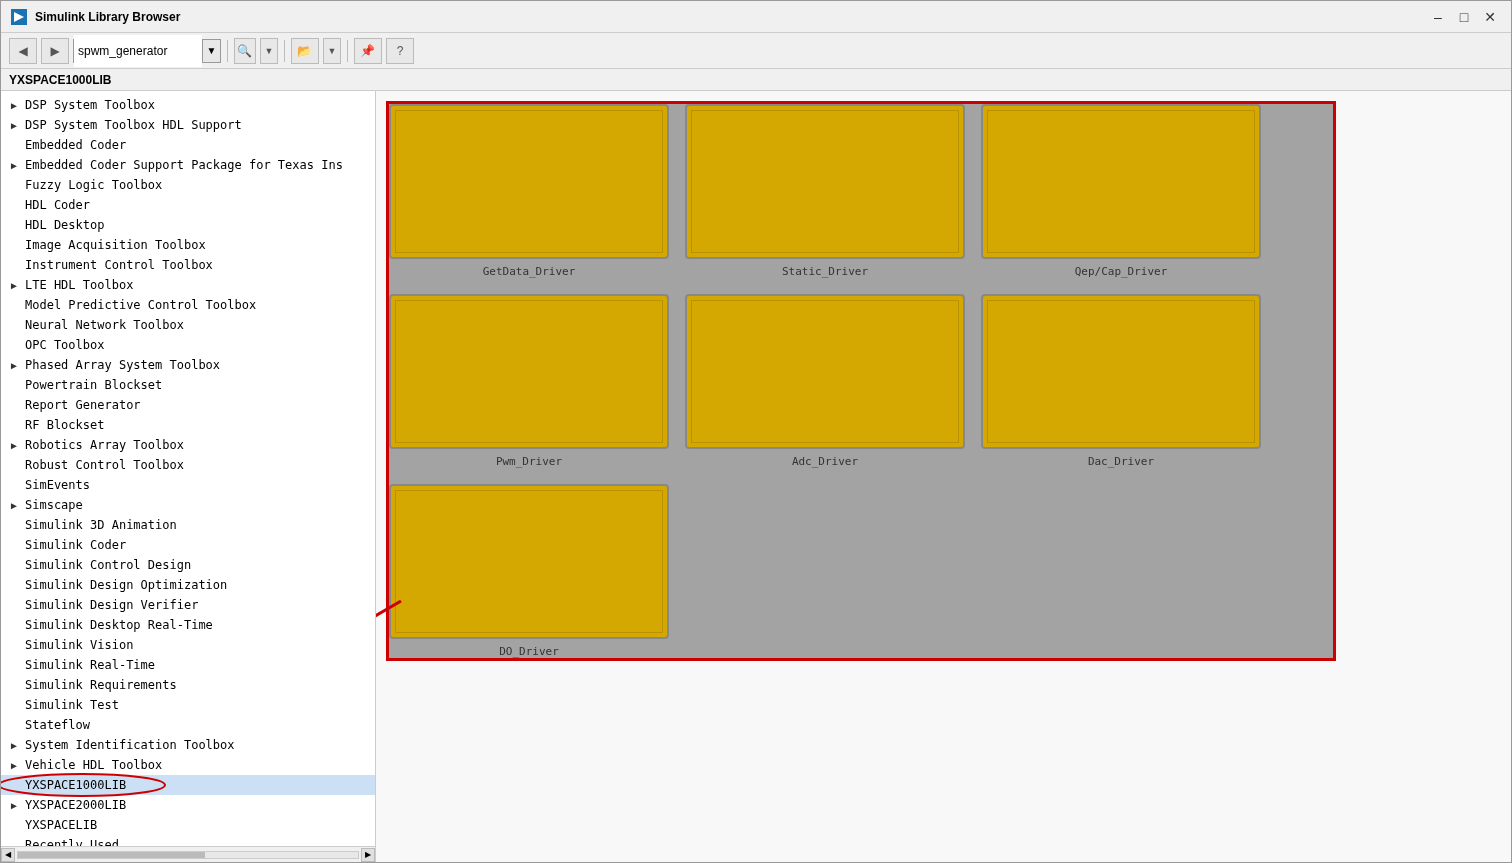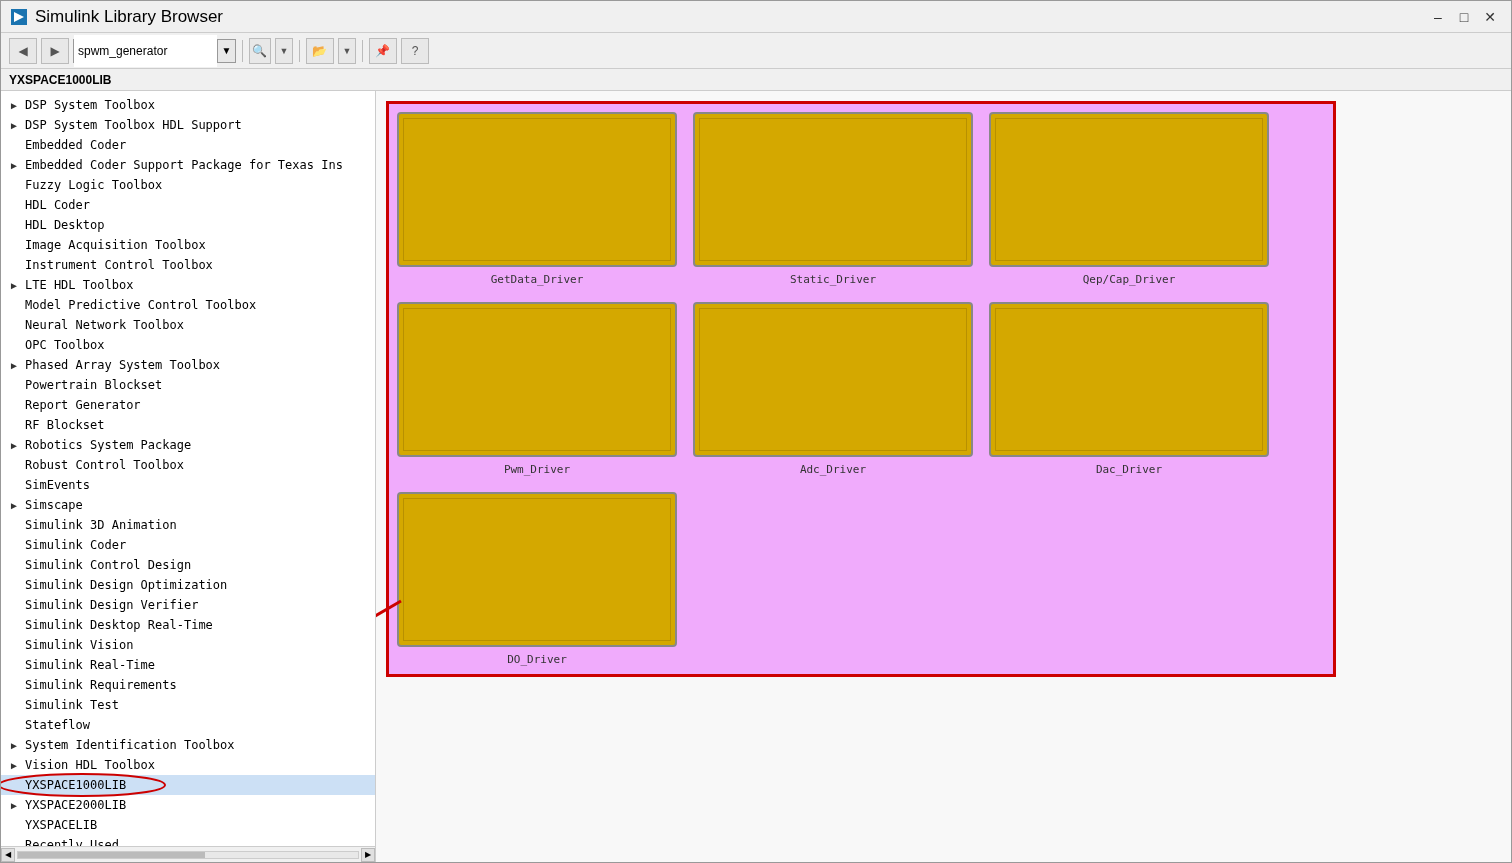--- a/index.html
+++ b/index.html
@@ -32,22 +32,22 @@
       height: 32px;
     }
 
     .titlebar-left {
       display: flex;
       align-items: center;
       gap: 8px;
     }
 
     .titlebar-title {
-      font-size: 17px;
-      font-weight: normal;
+      font-size: 12px;
+      font-weight: bold;
     }
 
     .titlebar-controls {
       display: flex;
       gap: 4px;
     }
 
     .titlebar-btn {
       width: 22px;
       height: 22px;
@@ -98,21 +98,21 @@
       border: 1px solid #999;
       background: white;
       height: 24px;
     }
 
     .search-input {
       border: none;
       outline: none;
       font-size: 12px;
       padding: 16px 4px;
-      width: 143px;
+      width: 128px;
       height: 22px;
     }
 
     .search-dropdown {
       background: #e8e8e8;
       border-left: 1px solid #999;
       width: 18px;
       height: 22px;
       display: flex;
       align-items: center;
@@ -188,23 +188,23 @@
       flex: 1;
       background: #f8f8f8;
       overflow: auto;
       padding: 10px;
       position: relative;
     }
 
     
     .content-grid-wrapper {
       border: 3px solid #cc0000;
-      padding: 8px;
+      padding: 0;
       display: inline-block;
-      background: #f0abfc;
+      background: #a3a3a3;
       min-width: 950px;
     }
 
     
     .blocks-grid {
       display: grid;
       grid-template-columns: repeat(3, 280px);
       gap: 16px;
     }
 
@@ -358,21 +358,21 @@
         <div class="sidebar-item">
           <span class="expand-arrow" style="visibility:hidden;">►</span>
           <span class="sidebar-label">Report Generator</span>
         </div>
         <div class="sidebar-item">
           <span class="expand-arrow" style="visibility:hidden;">►</span>
           <span class="sidebar-label">RF Blockset</span>
         </div>
         <div class="sidebar-item">
           <span class="expand-arrow">►</span>
-          <span class="sidebar-label">Robotics System Package</span>
+          <span class="sidebar-label">Robotics Array Toolbox</span>
         </div>
         <div class="sidebar-item">
           <span class="expand-arrow" style="visibility:hidden;">►</span>
           <span class="sidebar-label">Robust Control Toolbox</span>
         </div>
         <div class="sidebar-item">
           <span class="expand-arrow" style="visibility:hidden;">►</span>
           <span class="sidebar-label">SimEvents</span>
         </div>
         <div class="sidebar-item">
@@ -422,21 +422,21 @@
         <div class="sidebar-item">
           <span class="expand-arrow" style="visibility:hidden;">►</span>
           <span class="sidebar-label">Stateflow</span>
         </div>
         <div class="sidebar-item">
           <span class="expand-arrow">►</span>
           <span class="sidebar-label">System Identification Toolbox</span>
         </div>
         <div class="sidebar-item">
           <span class="expand-arrow">►</span>
-          <span class="sidebar-label">Vision HDL Toolbox</span>
+          <span class="sidebar-label">Vehicle HDL Toolbox</span>
         </div>
 
         <div class="sidebar-item selected" style="position:relative;">
           <span class="expand-arrow" style="visibility:hidden;">►</span>
           <span class="sidebar-label">YXSPACE1000LIB</span>
 
           <svg style="position:absolute;left:-4px;top:-2px;pointer-events:none;" width="170" height="24" viewBox="0 0 170 24">
             <ellipse cx="85" cy="12" rx="83" ry="11" fill="none" stroke="#cc0000" stroke-width="2"></ellipse>
           </svg>
         </div>

